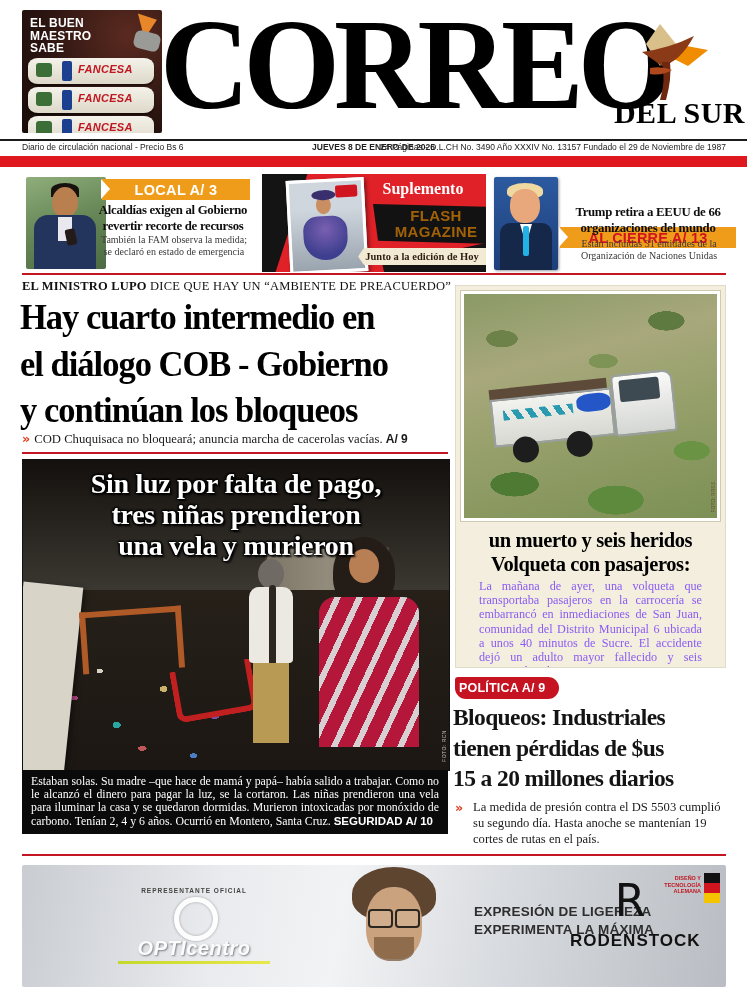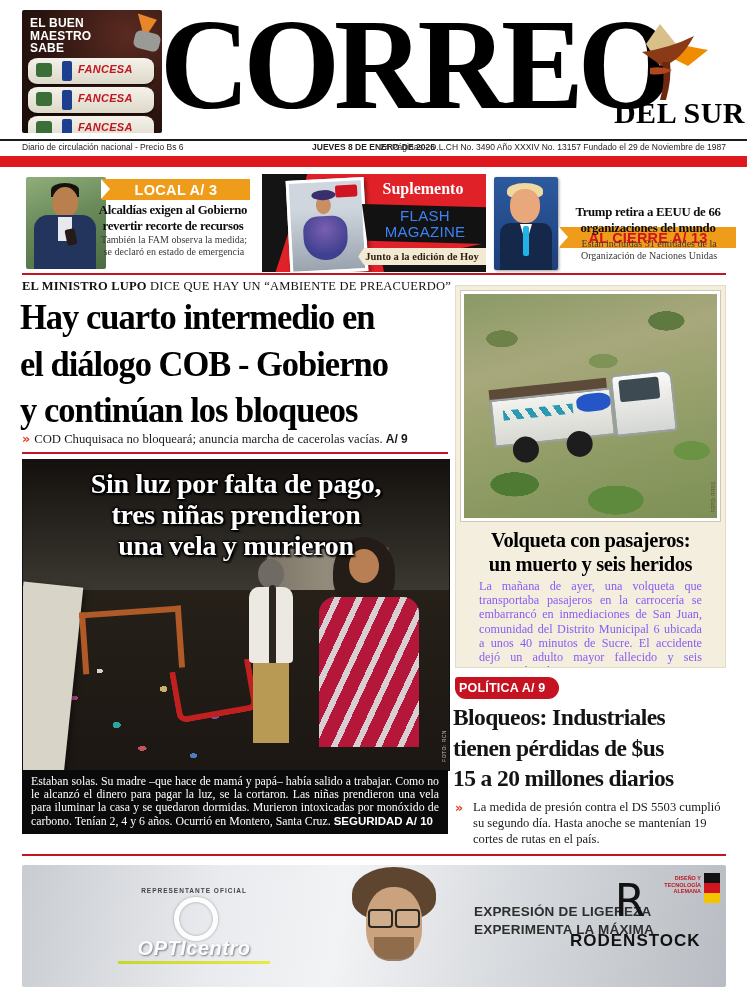--- a/index.html
+++ b/index.html
@@ -73,23 +73,23 @@
   .mag-cover{position:absolute;left:26px;top:5px;width:72px;height:88px;background:#dfe4ea;border:3px solid #fff;
       box-shadow:2px 2px 4px rgba(0,0,0,.45);transform:rotate(-3deg);overflow:hidden;}
   .mag-cover .sky{position:absolute;inset:0;background:linear-gradient(180deg,#cfd6de 30%,#9aa4ae);}
   .mag-cover .dress{position:absolute;left:12px;top:34px;width:44px;height:44px;background:
       radial-gradient(circle at 50% 30%,#7a5fb0,#3e3f8f 70%);border-radius:40% 40% 60% 60%;}
   .mag-cover .skin{position:absolute;left:26px;top:14px;width:15px;height:18px;background:#c98f62;border-radius:50%;}
   .mag-cover .hat{position:absolute;left:22px;top:8px;width:24px;height:10px;background:#3a2f6e;border-radius:50%;}
   .mag-cover .flash-tag{position:absolute;right:4px;top:4px;width:22px;height:12px;background:#d01420;border-radius:2px;}
   .suplemento{position:absolute;left:100px;top:6px;width:122px;text-align:center;color:#fff;
       font-weight:bold;font-size:16px;font-family:"Liberation Serif",serif;}
-  .flashband{position:absolute;left:100px;top:30px;width:126px;height:40px;background:#121212;
-      display:flex;align-items:center;justify-content:center;text-align:center;color:#3b82f6;
-      font-family:"Liberation Sans",sans-serif;font-weight:normal;font-size:15px;line-height:16px;letter-spacing:.3px;
+  .flashband{position:absolute;left:111px;top:30px;width:126px;height:40px;background:#121212;
+      display:flex;align-items:center;justify-content:center;text-align:center;color:#a16207;
+      font-family:"Liberation Sans",sans-serif;font-weight:bold;font-size:15px;line-height:16px;letter-spacing:.3px;
       clip-path:polygon(0 0,100% 8%,100% 100%,4% 92%);}
   .ribbon{position:absolute;left:96px;top:74px;width:128px;height:17px;background:#f2ead2;
       display:flex;align-items:center;justify-content:center;color:#2e1d12;font-weight:bold;font-size:10.5px;
       clip-path:polygon(6px 0,100% 0,100% 100%,6px 100%,0 50%);box-shadow:0 1px 2px rgba(0,0,0,.4);}
 
   
   .sepline{height:2px;background:#c41622;}
   .sep-top{left:22px;top:273px;width:704px;}
   .kicker{left:22px;top:279px;width:440px;font-size:12.5px;letter-spacing:.2px;color:#111;}
   .kicker b{font-weight:bold;}
@@ -373,22 +373,22 @@
           <div class="zig"></div>
           <div class="tarp"></div>
         <div class="cab"></div>
           <div class="win"></div>
           <div class="w1"></div>
           <div class="w2"></div>
       </div>
       <div class="tp-credit">FOTO: RRSS</div>
     </div>
     <div class="vol-head">
+      <div>un muerto y seis heridos</div>
       <div>Volqueta con pasajeros:</div>
-      <div>un muerto y seis heridos</div>
     </div>
     <div class="vol-body">
       <span>La mañana de ayer, una volqueta que transportaba pasajeros en la carrocería se embarrancó en inmediaciones de San Juan, comunidad del Distrito Municipal 6 ubicada a unos 40 minutos de Sucre. El accidente dejó un adulto mayor fallecido y seis personas heridas. </span><span class="pageref">A/ 3</span>
     </div>
   </div>
 
   <div class="abs pol-tag">POLÍTICA A/ 9</div>
   <div class="abs pol-head">
     <div>Bloqueos: Industriales</div>
     <div>tienen pérdidas de $us</div>

